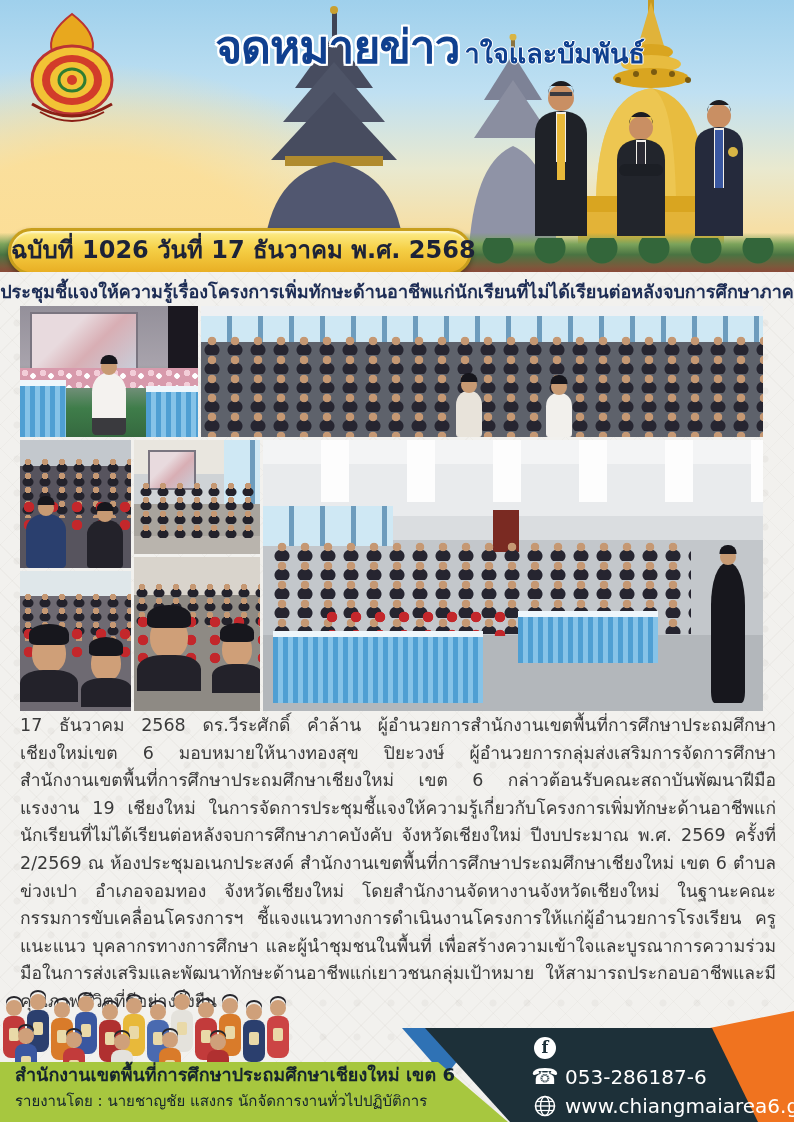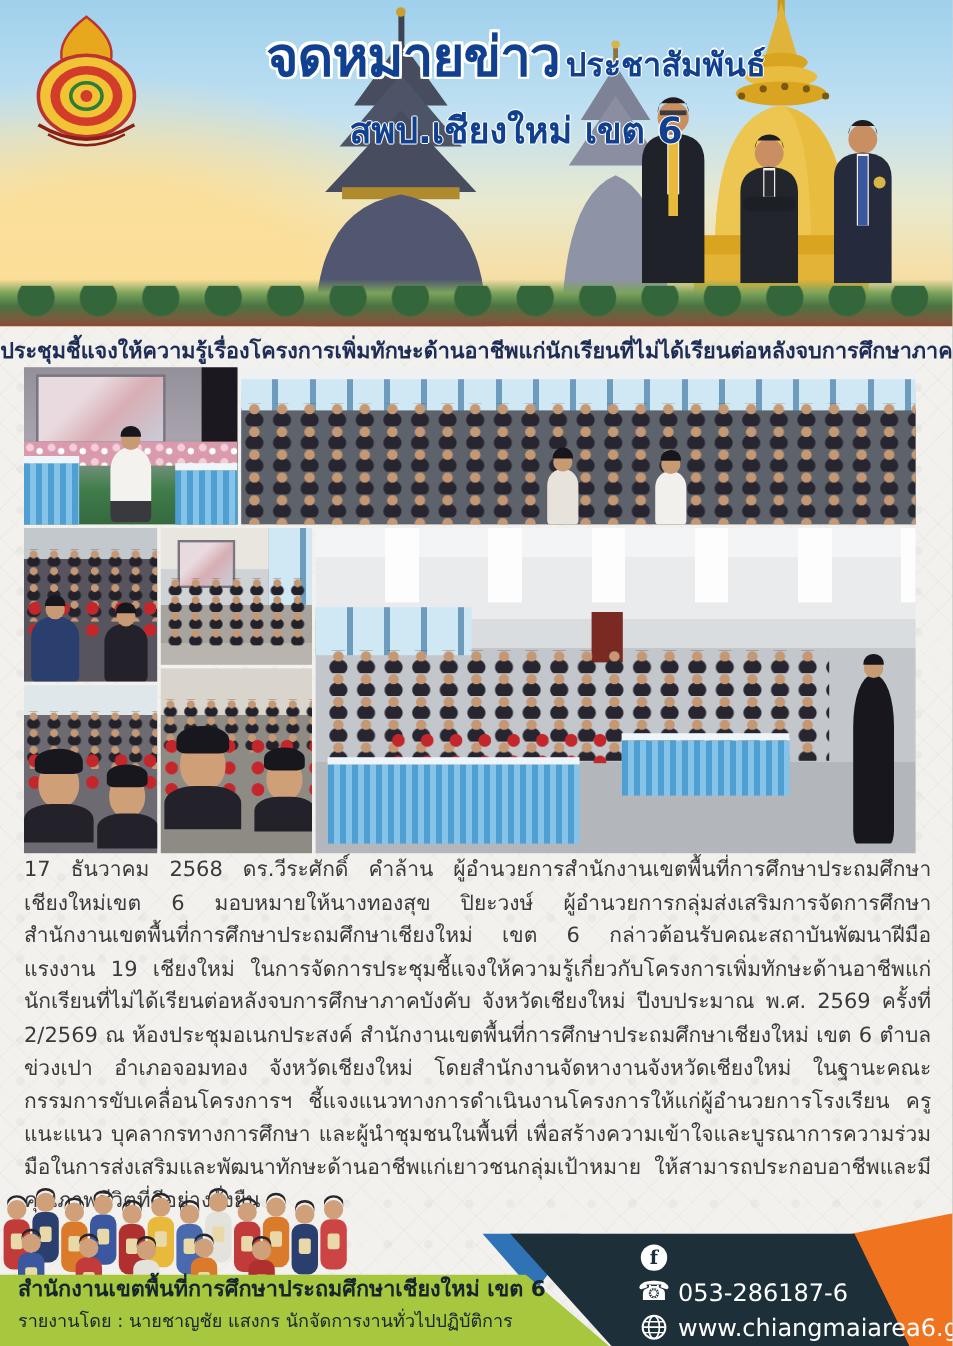--- a/index.html
+++ b/index.html
@@ -168,24 +168,24 @@
       <ellipse cx="54" cy="68" rx="30" ry="25" fill="#d23c2a"></ellipse>
       <ellipse cx="54" cy="68" rx="22" ry="18" fill="#f2c335"></ellipse>
       <ellipse cx="54" cy="68" rx="13" ry="11" fill="none" stroke="#2e7d32" stroke-width="3"></ellipse>
       <circle cx="54" cy="68" r="5" fill="#d23c2a"></circle>
       <path d="M14 92 Q54 116 94 92" fill="none" stroke="#8a1f14" stroke-width="3"></path>
       <path d="M22 100 Q54 118 86 100" fill="none" stroke="#8a1f14" stroke-width="2"></path>
     </svg>
     <div class="titles">
       <div class="t1">
         <span class="main">จดหมายข่าว</span>
-        <span class="sub">ประชาสัมพันธ์</span>
+        <span class="sub">าใจและบัมพันธ์</span>
       </div>
-      <div class="t2">สพป.เชียงใหม่ เขต 6</div>
-    </div>
+    </div>
+    <div class="pill">ฉบับที่ 1026 วันที่ 17 ธันวาคม พ.ศ. 2568</div>
   </div>
 
   <div class="headline">ประชุมชี้แจงให้ความรู้เรื่องโครงการเพิ่มทักษะด้านอาชีพแก่นักเรียนที่ไม่ได้เรียนต่อหลังจบการศึกษาภาคบังคับ</div>
 
   <div>
     <div class="ph pA">
       <div class="screen" style="left:10px;top:6px;width:104px;height:54px;"></div>
       <div class="curtain" style="right:0;top:0;width:30px;height:86px;"></div>
       <div class="flowers" style="left:0;top:62px;width:100%;height:20px;"></div>
       <div class="pleat" style="left:0;top:74px;width:46px;height:57px;"></div>

